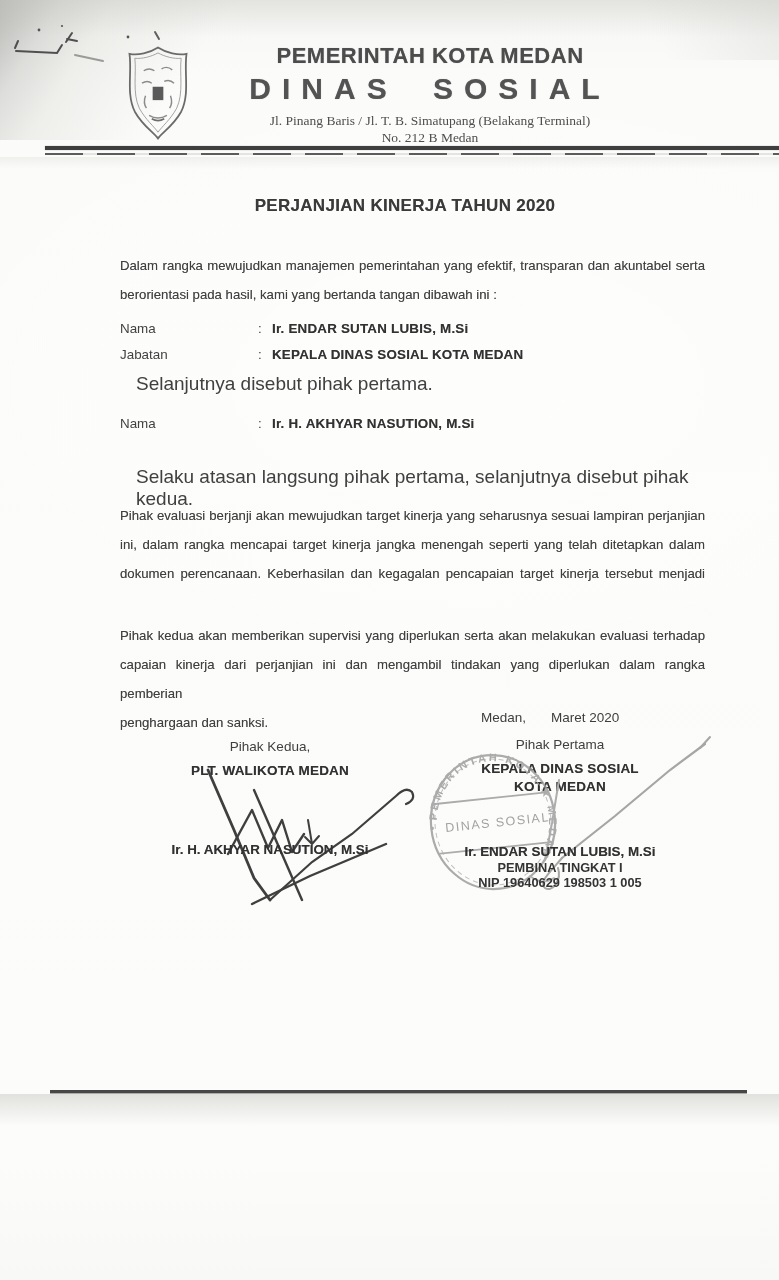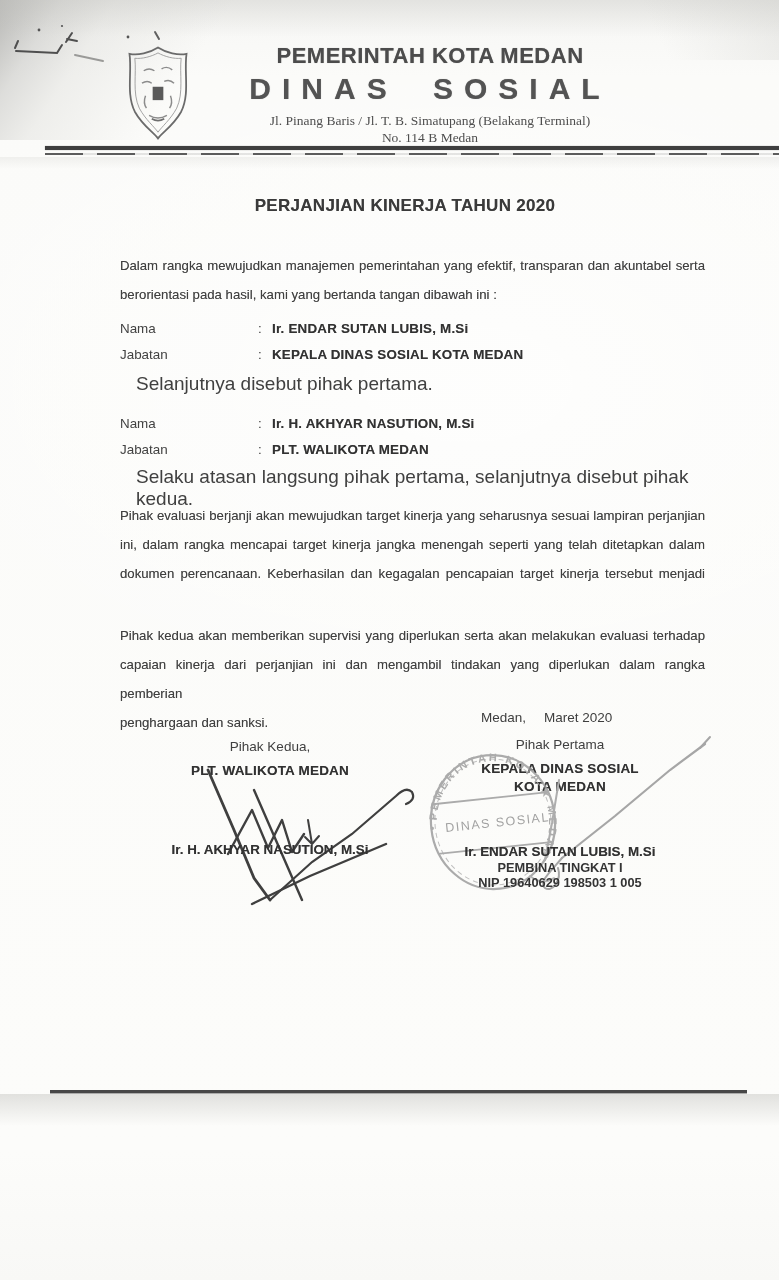--- a/index.html
+++ b/index.html
@@ -33,21 +33,21 @@
   .doc-title{position:absolute;left:0;width:810px;top:196px;text-align:center;font-weight:bold;font-size:17px;letter-spacing:.3px;color:#3a3a3a;text-shadow:0 0 .6px rgba(60,60,60,.55);}
   .textcol{position:absolute;left:120px;width:585px;font-size:13.2px;color:#404040;text-shadow:0 0 .5px rgba(70,70,70,.5);}
   .line{line-height:29px;text-align:justify;text-align-last:justify;white-space:normal;}
   .line.last{text-align-last:left;}
   .kv{position:absolute;left:120px;width:585px;font-size:13.4px;}
   .kv .lbl{display:inline-block;width:138px;color:#424242;}
   .kv .col{display:inline-block;width:14px;color:#424242;}
   .kv .val{font-weight:bold;color:#323232;letter-spacing:.2px;text-shadow:0 0 .5px rgba(50,50,50,.5);}
   .note{position:absolute;left:136px;width:585px;font-size:19px;color:#404040;}
   
-  .dateline{position:absolute;left:481px;top:710px;font-size:13.5px;color:#3e3e3e;display:flex;gap:18px;}
+  .dateline{position:absolute;left:481px;top:710px;font-size:13.5px;color:#3e3e3e;display:flex;gap:25px;}
   .sigcol{position:absolute;width:230px;text-align:center;font-size:13.5px;}
   .sigcol .role{color:#404040;}
   .sigcol .pos{font-weight:bold;color:#313131;margin-top:8px;line-height:18px;letter-spacing:.2px;text-shadow:0 0 .5px rgba(50,50,50,.5);}
   .sig-left{left:155px;top:739px;}
   .sig-right{left:445px;top:737px;}
   .sig-name{position:absolute;text-align:center;font-weight:bold;font-size:13.4px;color:#313131;width:240px;text-shadow:0 0 .5px rgba(50,50,50,.5);}
   .name-left{left:150px;top:842px;}
   .name-right{left:440px;top:844px;}
   .rank{position:absolute;left:440px;top:860px;width:240px;text-align:center;font-weight:bold;font-size:12.8px;color:#343434;}
   .nip{position:absolute;left:440px;top:875px;width:240px;text-align:center;font-weight:bold;font-size:12.8px;color:#343434;}
@@ -80,21 +80,21 @@
     <path d="M40,10 C33,14 22,17 14,16 C16,33 11,55 19,72 C26,85 36,93 40,99 C44,93 54,85 61,72 C69,55 64,33 66,16 C58,17 47,14 40,10 Z" fill="none" stroke="#9a9a9a" stroke-width="1"></path>
     <path d="M24,30 Q30,26 36,30 M44,28 Q50,24 56,29 M22,44 Q28,40 33,44 M47,42 Q53,39 58,44" fill="none" stroke="#8b8b8b" stroke-width="1.6"></path>
     <rect x="34" y="48" width="12" height="15" fill="#5a5a5a"></rect>
     <path d="M26,58 Q23,66 27,72 M54,58 Q57,66 53,72 M30,80 Q40,86 50,80" fill="none" stroke="#8b8b8b" stroke-width="1.6"></path>
     <path d="M33,84 Q40,88 47,84" fill="none" stroke="#6f6f6f" stroke-width="2"></path>
   </svg>
   <div class="hdr-text">
     <div class="gov">PEMERINTAH KOTA MEDAN</div>
     <div class="agency">DINAS SOSIAL</div>
     <div class="addr">Jl. Pinang Baris / Jl. T. B. Simatupang (Belakang Terminal)</div>
-    <div class="addr" style="margin-top:0;">No. 114 B Medan</div>
+    <div class="addr" style="margin-top:0;">No. 212 B Medan</div>
   </div>
   <div class="hdr-rule"></div>
   <div class="hdr-rule2"></div>
   <div class="hdr-band"></div>
 
   <div class="doc-title">PERJANJIAN KINERJA TAHUN 2020</div>
 
   <div class="textcol" style="top:251px;">
     <div class="line">Dalam rangka mewujudkan manajemen pemerintahan yang efektif, transparan dan akuntabel serta</div>
     <div class="line last">berorientasi pada hasil, kami yang bertanda tangan dibawah ini :</div>
@@ -103,23 +103,20 @@
   <div class="kv" style="top:321px;">
     <span class="lbl">Nama</span><span class="col">:</span><span class="val">Ir. ENDAR SUTAN LUBIS, M.Si</span>
   </div>
   <div class="kv" style="top:347px;">
     <span class="lbl">Jabatan</span><span class="col">:</span><span class="val">KEPALA DINAS SOSIAL KOTA MEDAN</span>
   </div>
   <div class="note" style="top:373px;">Selanjutnya disebut pihak pertama.</div>
 
   <div class="kv" style="top:416px;">
     <span class="lbl">Nama</span><span class="col">:</span><span class="val">Ir. H. AKHYAR NASUTION, M.Si</span>
-  </div>
-  <div class="kv" style="top:442px;">
-    <span class="lbl">Jabatan</span><span class="col">:</span><span class="val">PLT. WALIKOTA MEDAN</span>
   </div>
   <div class="note" style="top:466px;">Selaku atasan langsung pihak pertama, selanjutnya disebut pihak kedua.</div>
 
   <div class="textcol" style="top:501px;">
     <div class="line">Pihak evaluasi berjanji akan mewujudkan target kinerja yang seharusnya sesuai lampiran perjanjian</div>
     <div class="line">ini, dalam rangka mencapai target kinerja jangka menengah seperti yang telah ditetapkan dalam</div>
     <div class="line">dokumen perencanaan. Keberhasilan dan kegagalan pencapaian target kinerja tersebut menjadi</div>
   </div>
 
   <div class="textcol" style="top:621px;">

